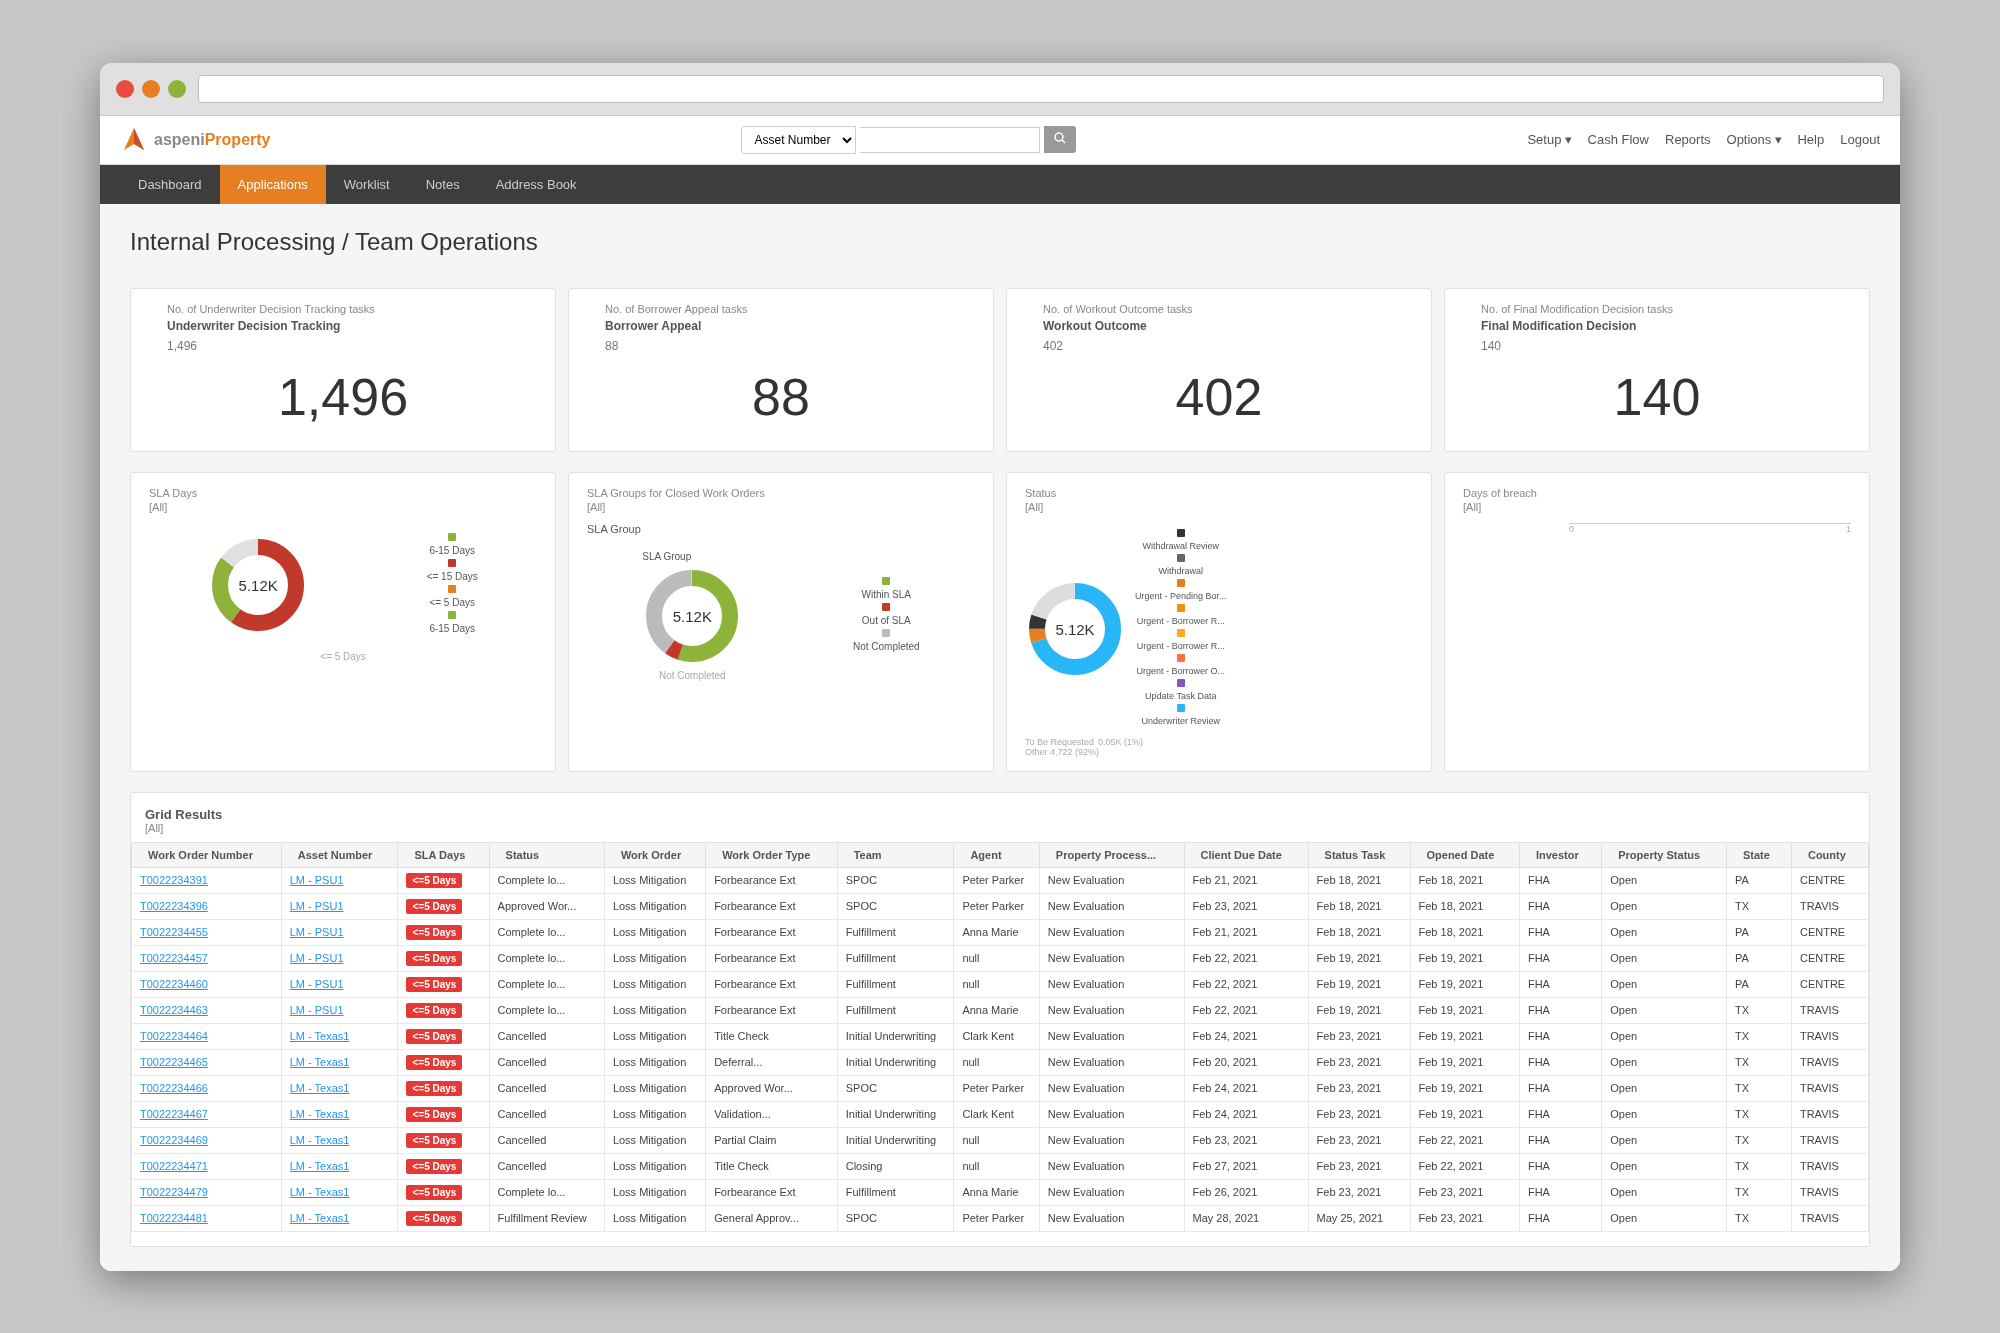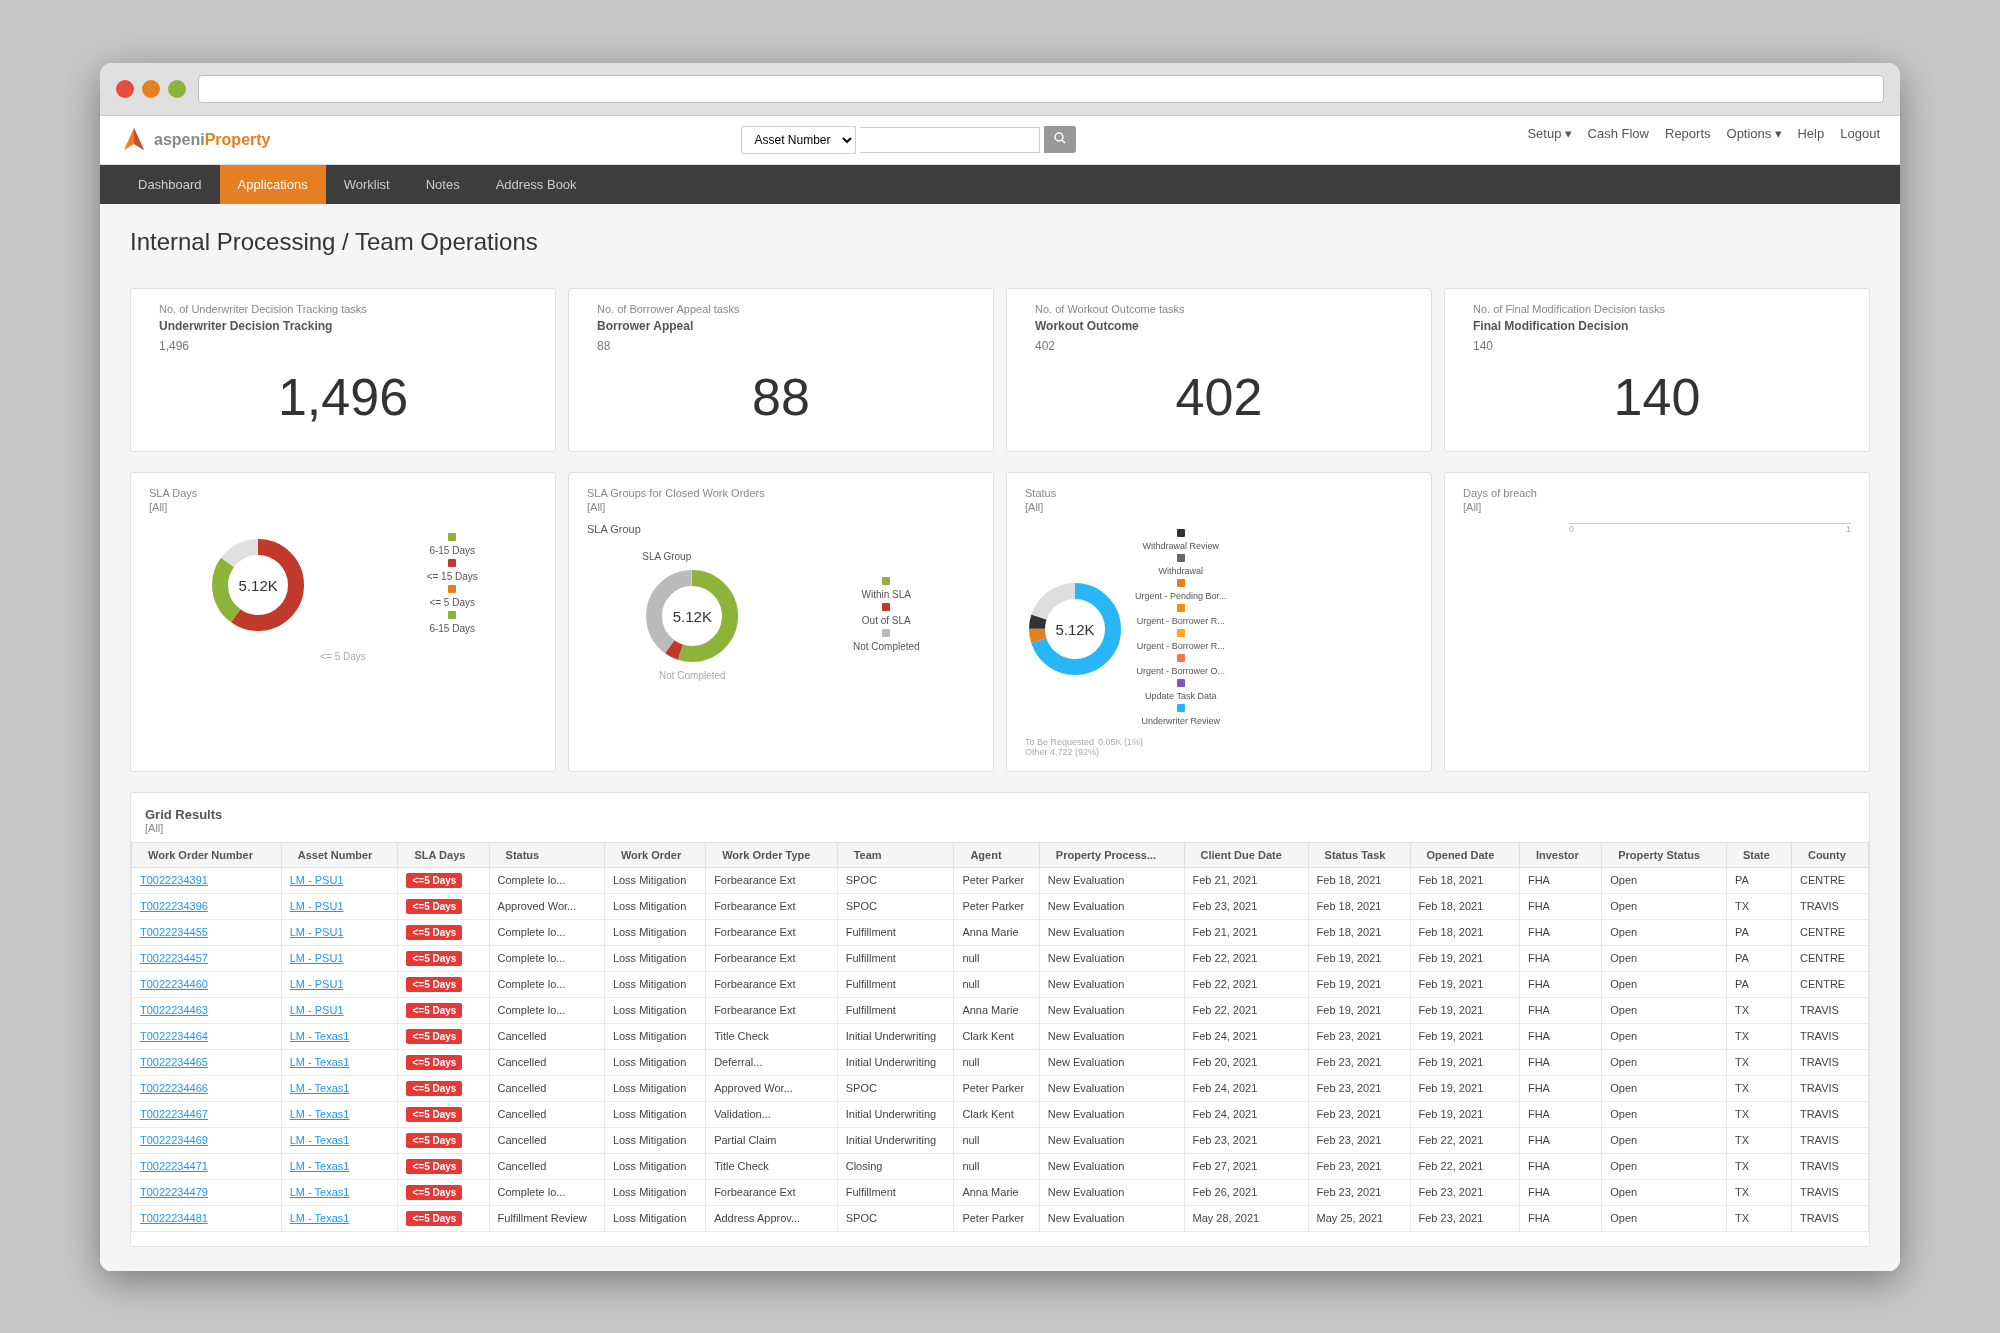--- a/index.html
+++ b/index.html
@@ -39,21 +39,21 @@
       border-radius: 4px;
       height: 28px;
       border: 1px solid #bbb;
     }
     .app-content { background: white; }
     
     .top-nav {
       background: white;
       padding: 10px 20px;
       display: flex;
-      align-items: flex-start;
+      align-items: center;
       justify-content: space-between;
       border-bottom: 1px solid #ddd;
     }
     .search-area { display: flex; align-items: center; gap: 4px; margin-left: 20px; }
     .search-select {
       padding: 5px 8px;
       border: 1px solid #ccc;
       border-radius: 3px 0 0 3px;
       font-size: 12px;
       background: white;
@@ -97,21 +97,21 @@
     
     .stats-row {
       display: flex;
       gap: 12px;
       margin-bottom: 20px;
     }
     .stat-card {
       flex: 1;
       background: white;
       border: 1px solid #e0e0e0;
-      padding: 14px 28px;
+      padding: 14px 36px;
       border-radius: 3px;
     }
     .stat-label { font-size: 11px; color: #888; margin-bottom: 4px; }
     .stat-sublabel { font-size: 12px; color: #555; font-weight: 600; margin-bottom: 6px; }
     .stat-subvalue { font-size: 12px; color: #777; margin-bottom: 4px; }
     .stat-number { font-size: 52px; font-weight: 300; color: #333; text-align: center; padding: 10px 0; }
 
     
     .charts-row {
       display: flex;
@@ -677,21 +677,21 @@
                   <td>Open</td>
                   <td>TX</td>
                   <td>TRAVIS</td>
                 </tr>
                 <tr>
                   <td class="link-cell">T0022234481</td>
                   <td class="link-cell">LM - Texas1</td>
                   <td><span class="sla-badge sla-red">&lt;=5 Days</span></td>
                   <td>Fulfillment Review</td>
                   <td>Loss Mitigation</td>
-                  <td>Address Approv...</td>
+                  <td>General Approv...</td>
                   <td>SPOC</td>
                   <td>Peter Parker</td>
                   <td>New Evaluation</td>
                   <td>May 28, 2021</td>
                   <td>May 25, 2021</td>
                   <td>Feb 23, 2021</td>
                   <td>FHA</td>
                   <td>Open</td>
                   <td>TX</td>
                   <td>TRAVIS</td>

